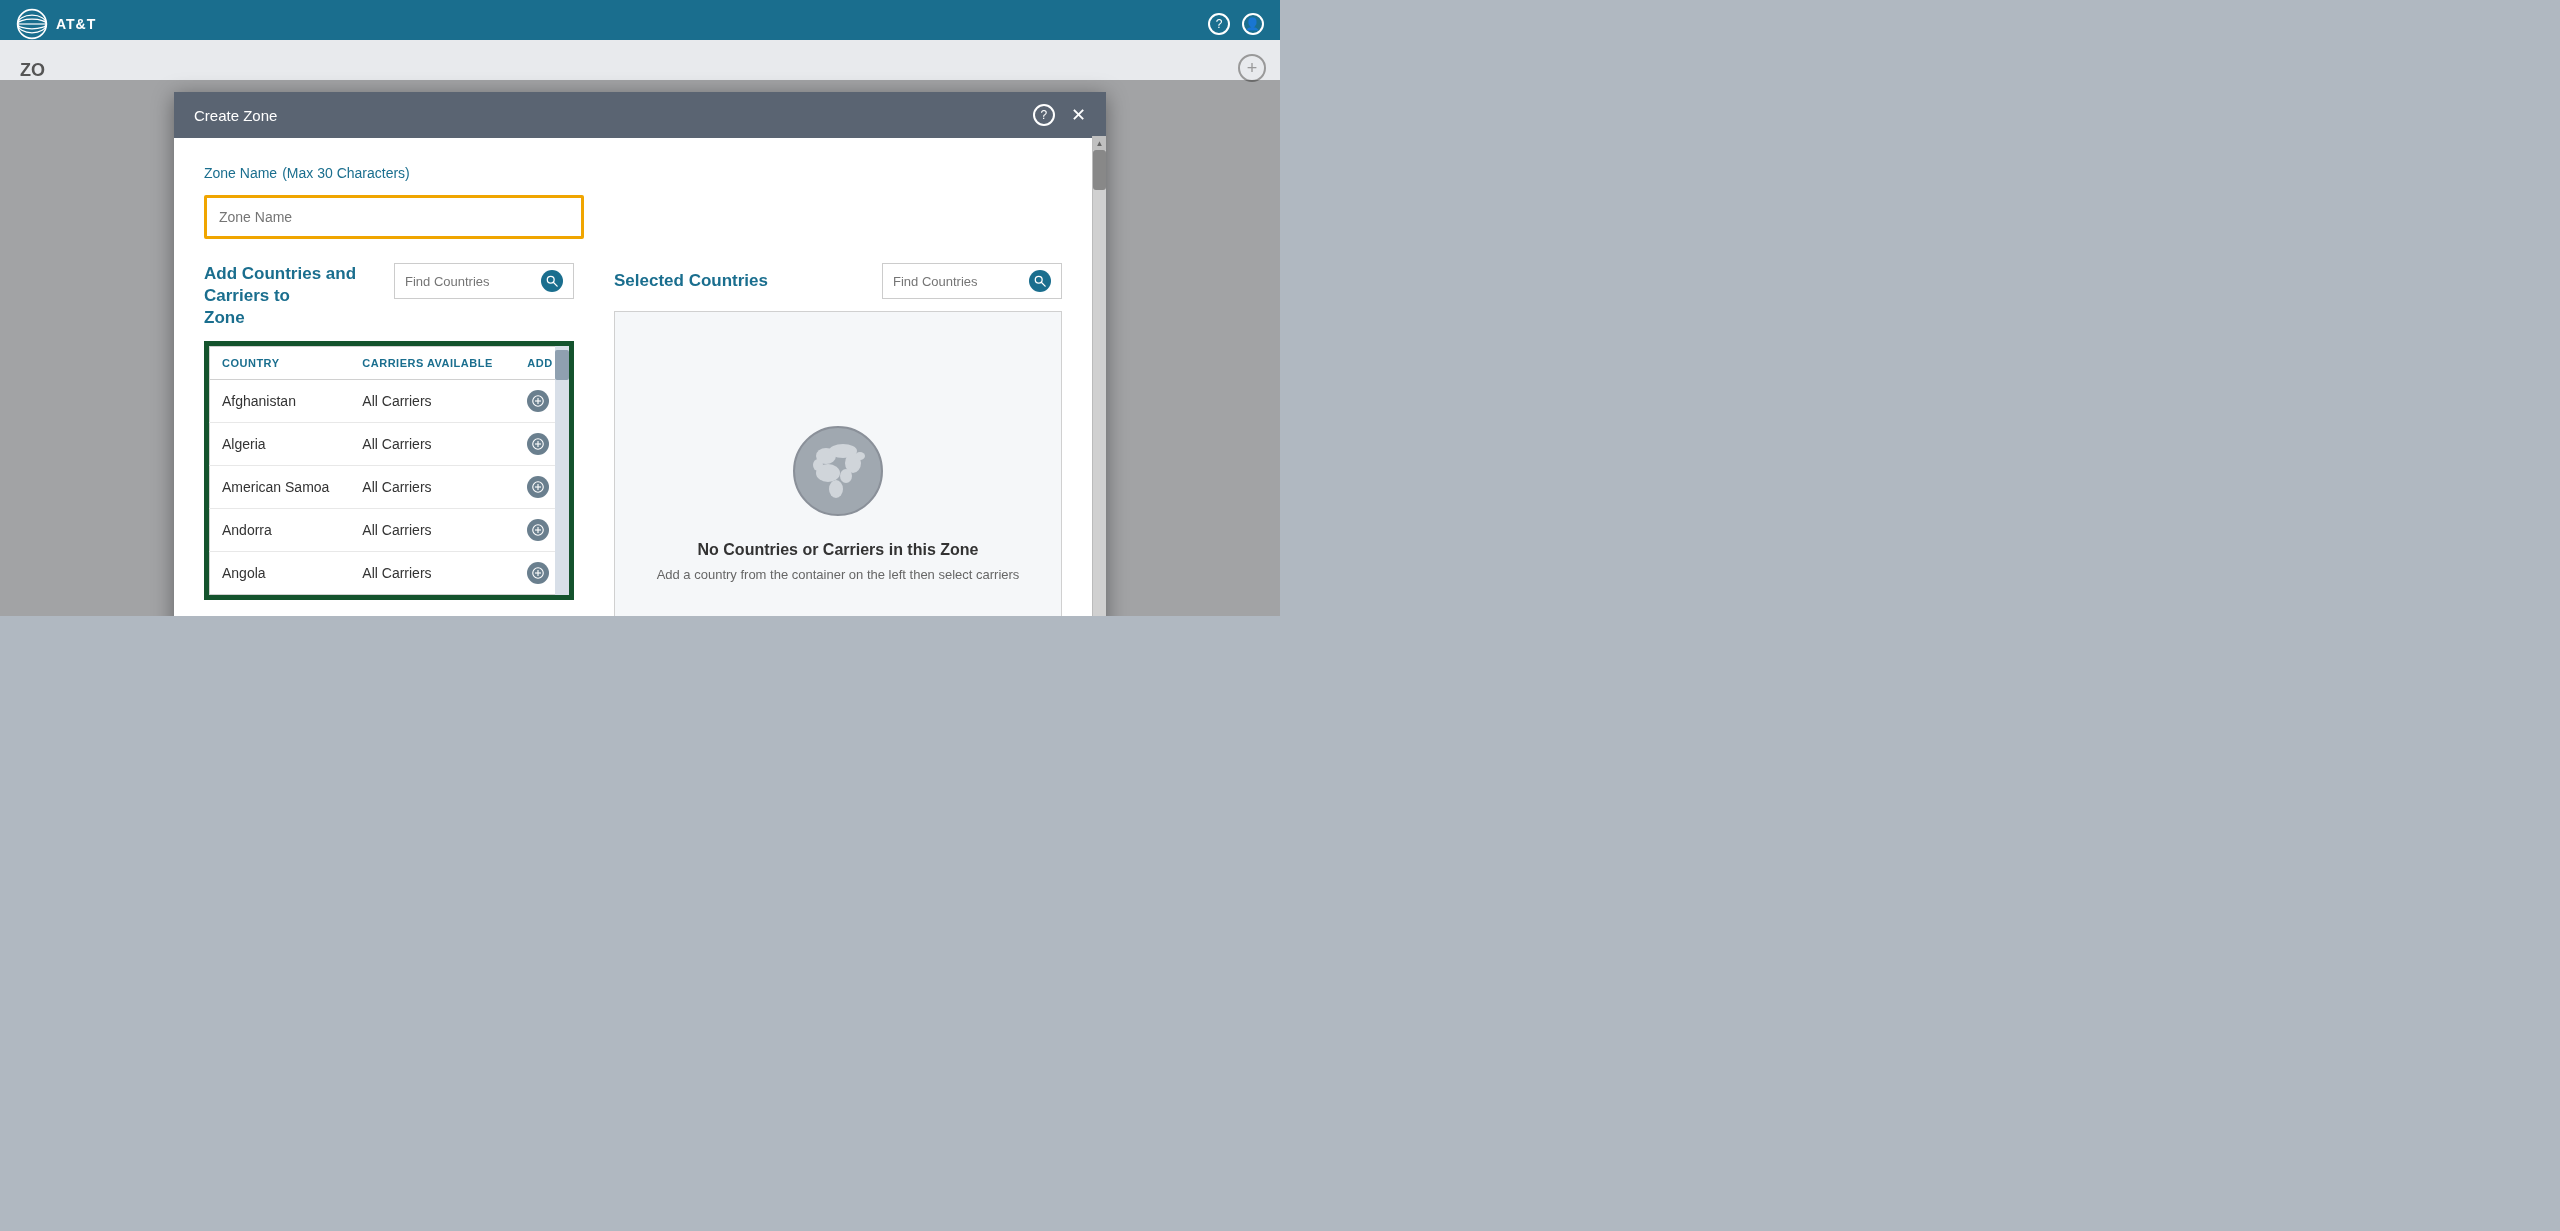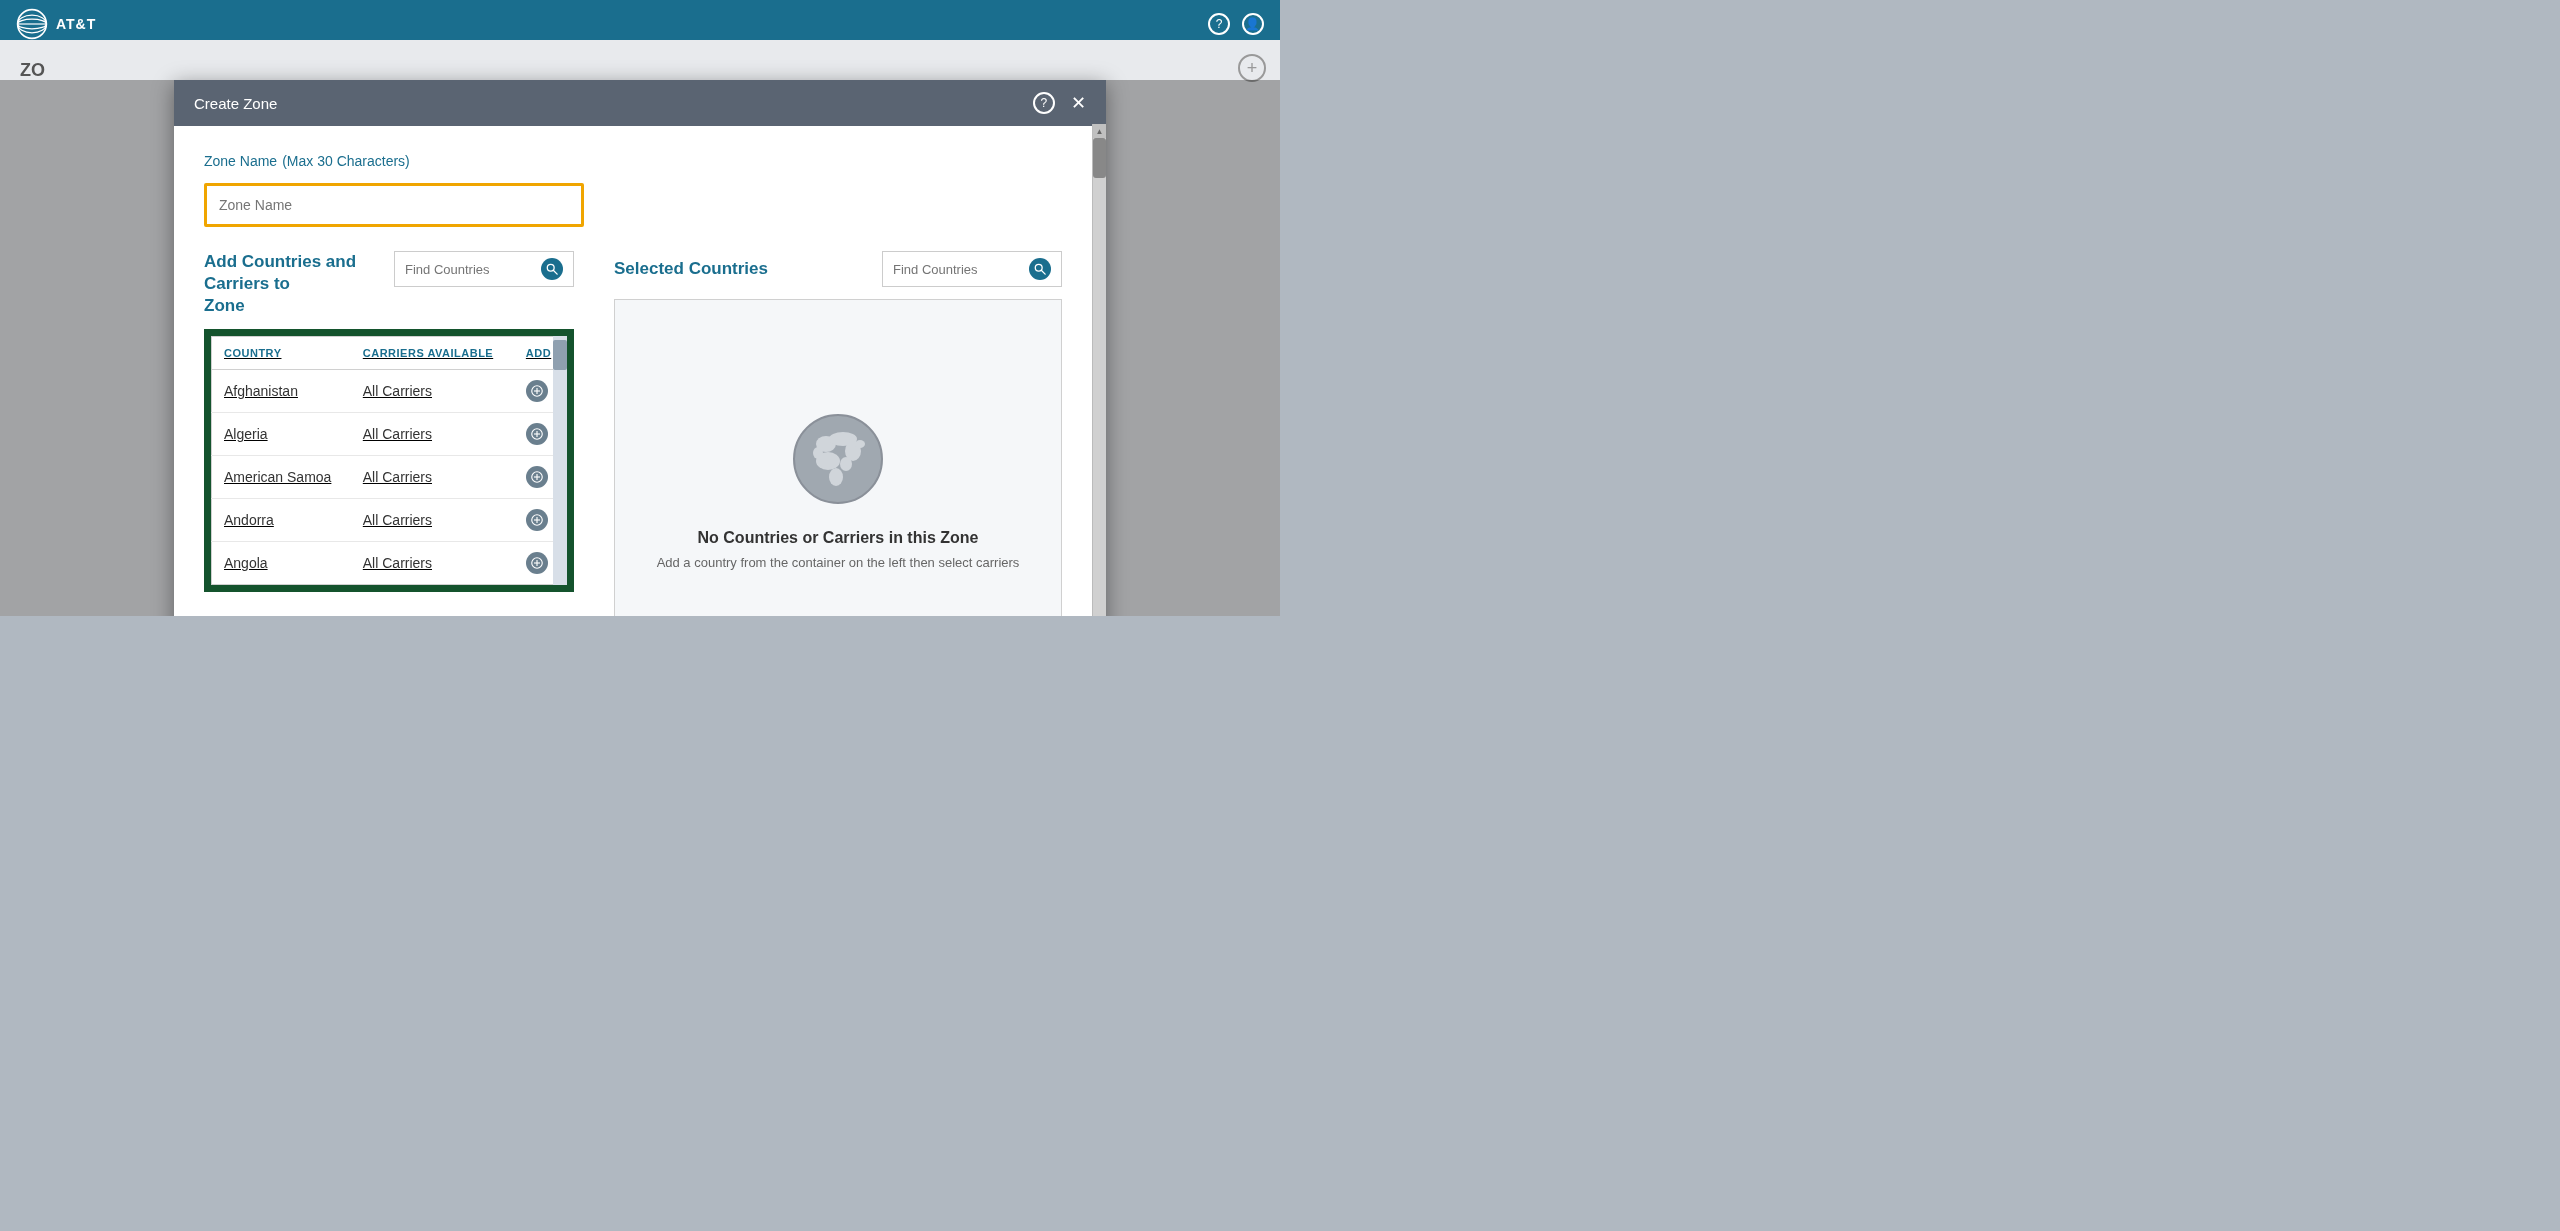--- a/index.html
+++ b/index.html
@@ -102,21 +102,21 @@
       align-items: flex-start;
       padding-top: 0;
     }
 
     
     .modal {
       background: white;
       width: 932px;
       min-height: 570px;
       position: relative;
-      margin-top: 0;
+      margin-top: 12px;
       box-shadow: 0 4px 20px rgba(0,0,0,0.4);
     }
 
     
     .modal-header {
       background: #5a6472;
       padding: 12px 20px;
       display: flex;
       align-items: center;
       justify-content: space-between;
@@ -294,22 +294,21 @@
     .countries-table tbody tr:last-child {
       border-bottom: none;
     }
     .countries-table td {
       padding: 10px 12px;
       font-size: 14px;
       color: #333;
     }
     .table-wrapper {
       position: relative;
-      border: 7px solid #14532d;
-      text-decoration: underline;
+      border: 5px solid #14532d;
     }
     .table-scroll {
       width: 14px;
       position: absolute;
       right: 0;
       top: 0;
       bottom: 0;
       background: #d8dfe8;
     }
     .table-scroll-thumb {

